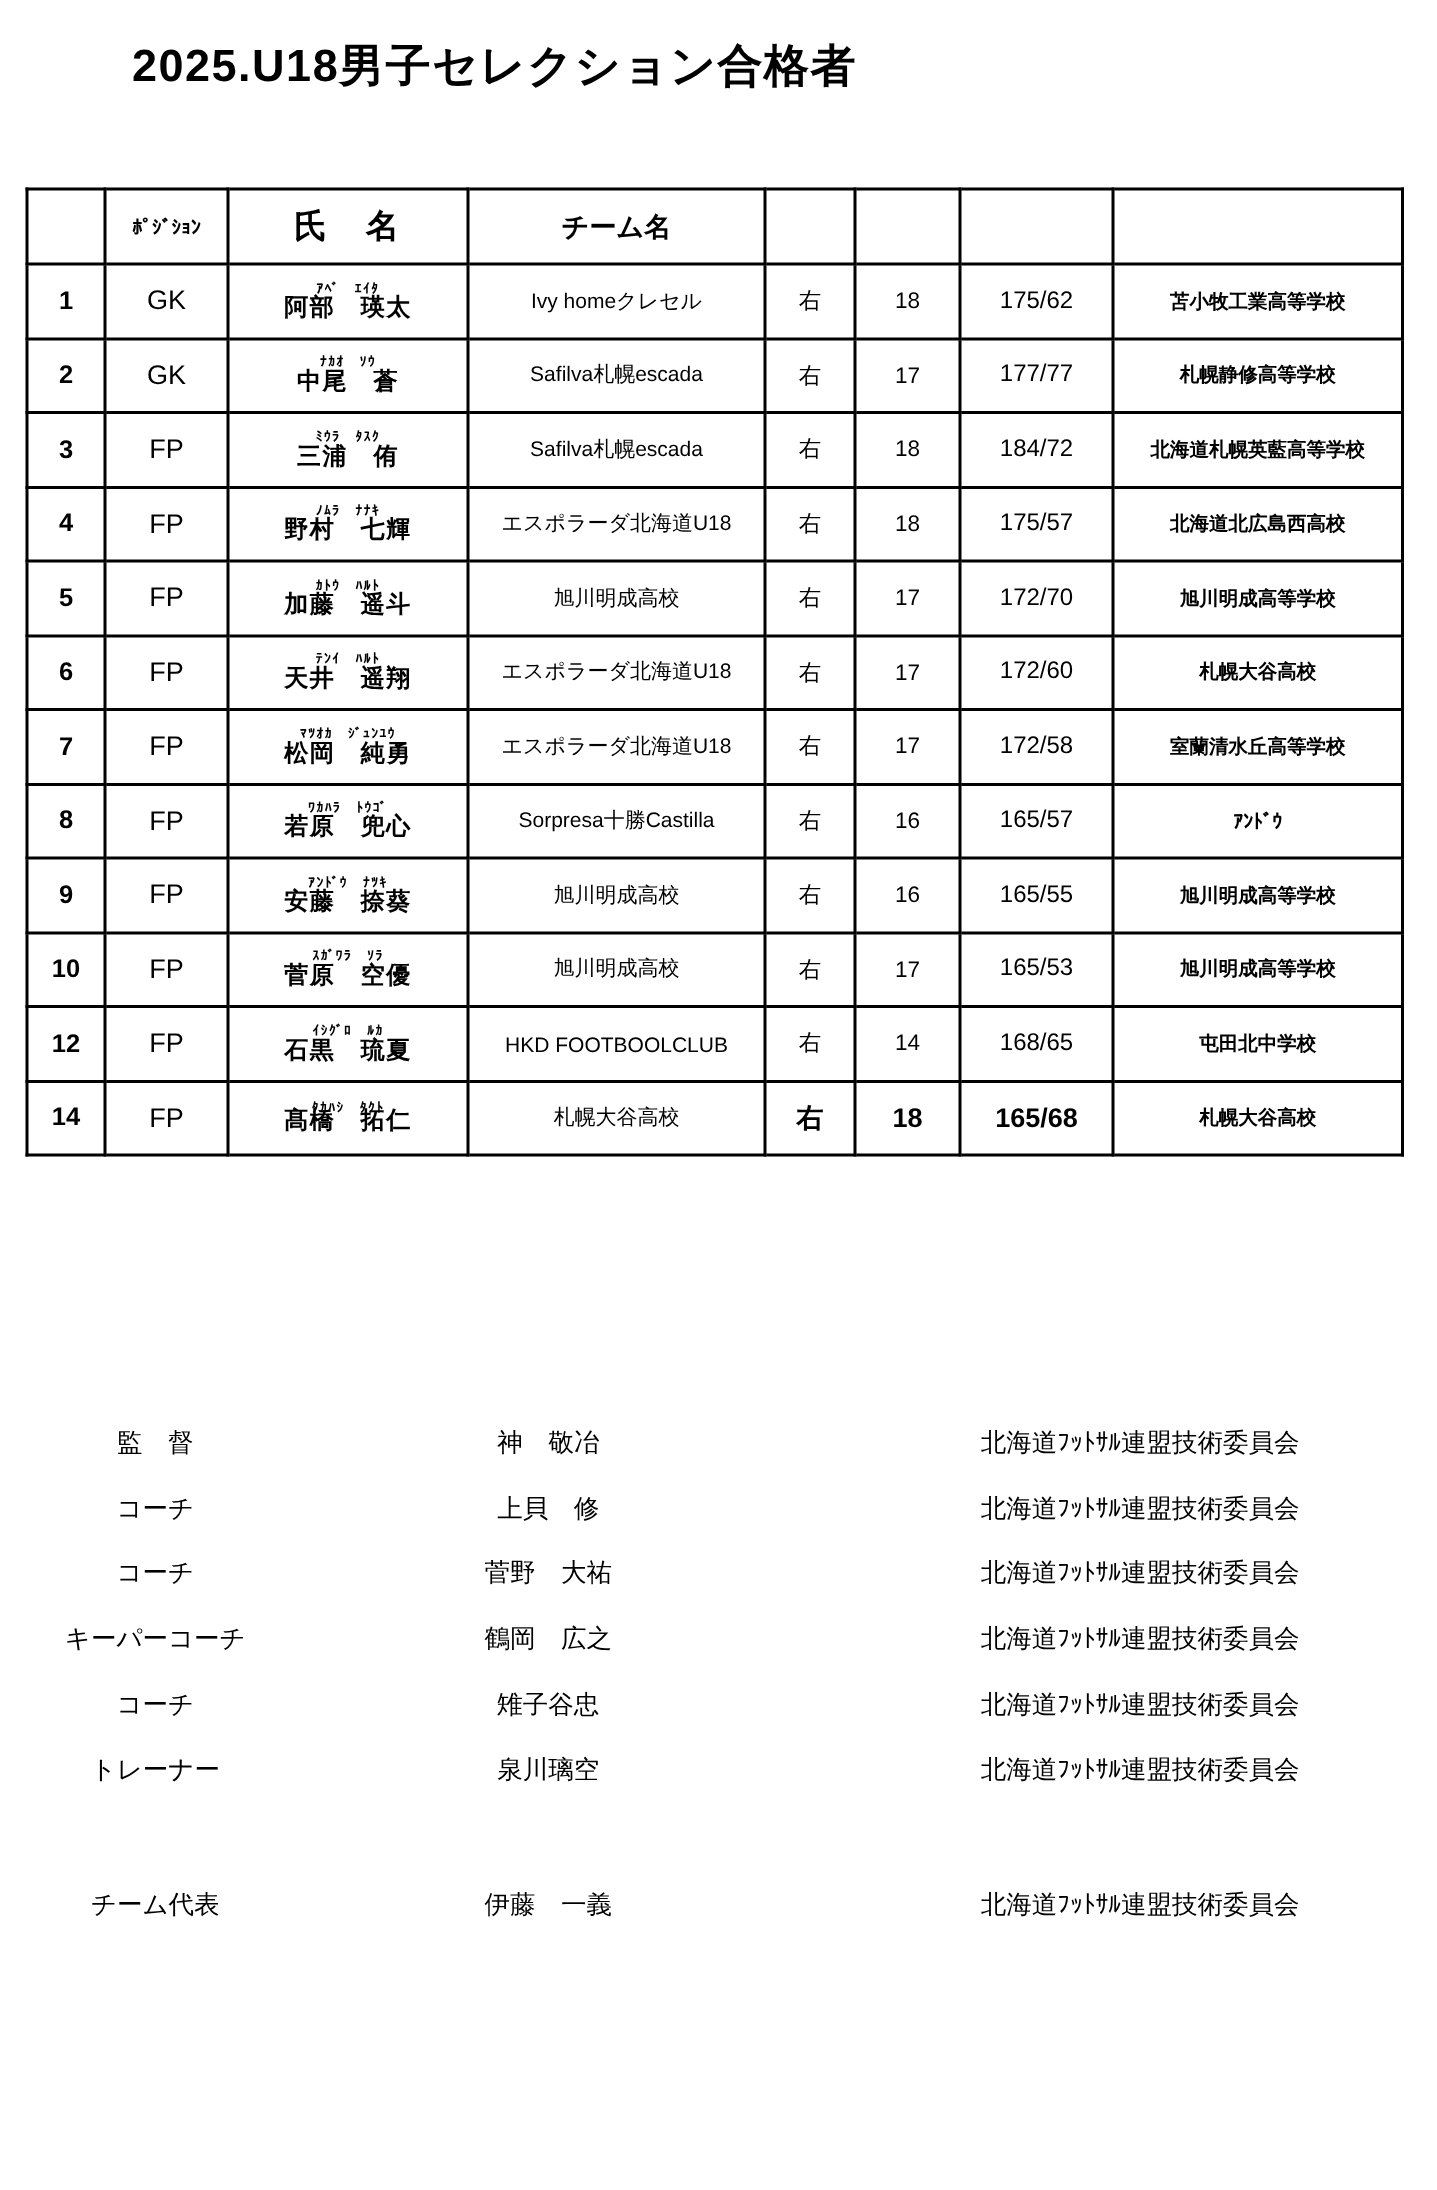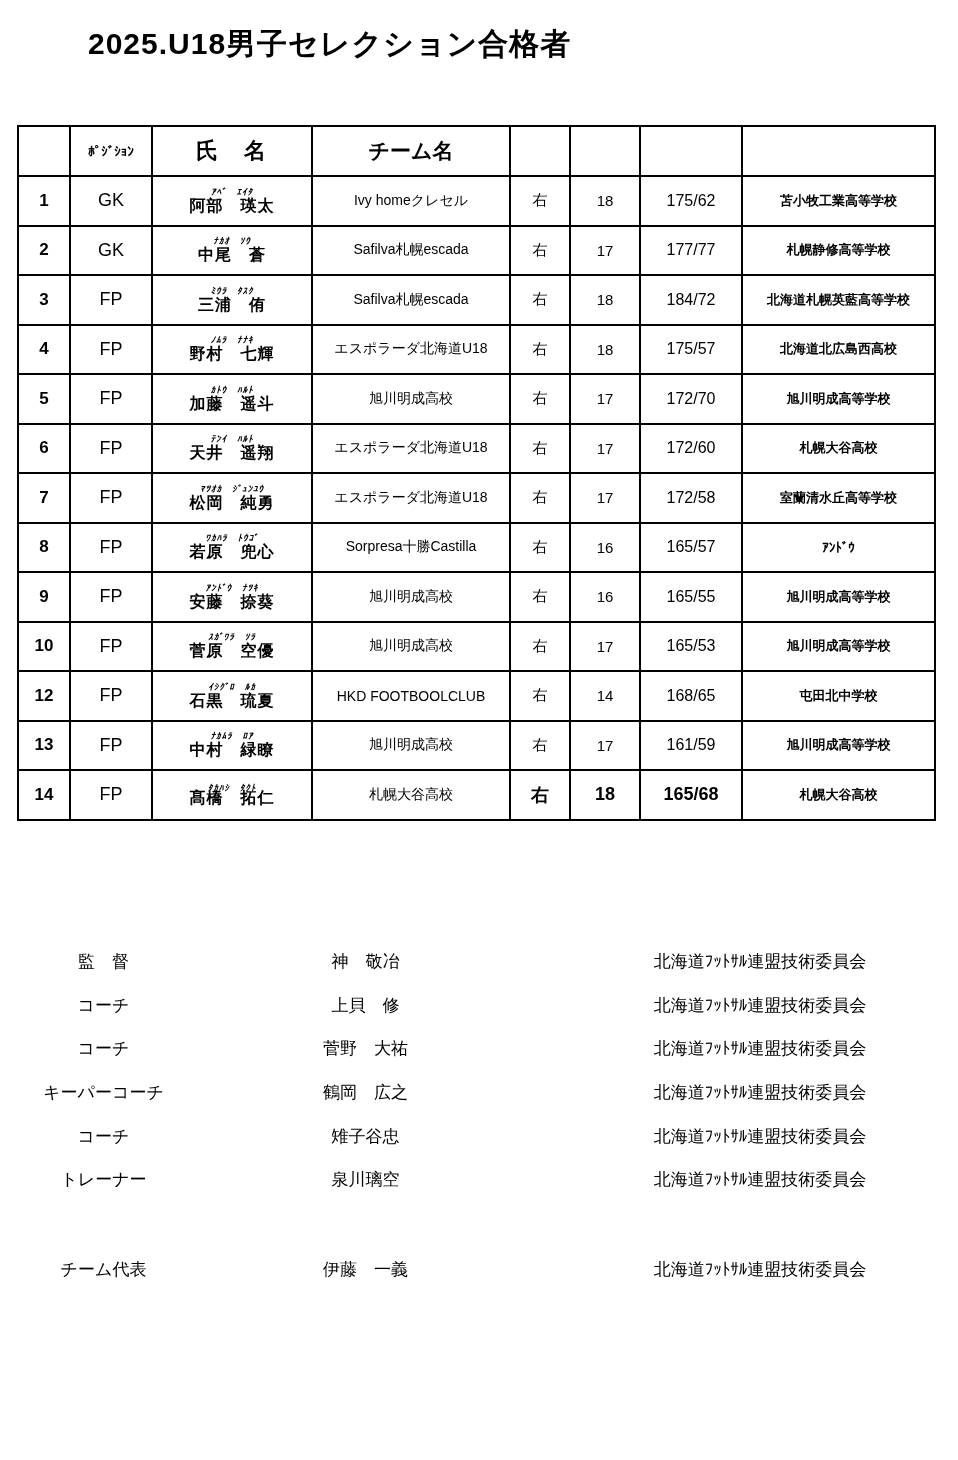--- a/index.html
+++ b/index.html
@@ -28,26 +28,26 @@
     border: 2px solid #000;
     text-align: center; vertical-align: middle;
     overflow: hidden; white-space: nowrap;
     padding: 0;
   }
   tr.hdr { height: 50px; }
   tr.player { height: 49.5px; }
 
   .h-pos  { font-size: 13px; font-weight: bold; }
   .h-name { font-size: 22px; font-weight: bold; letter-spacing: 2px; }
-  .h-team { font-size: 21px; font-weight: bold; }
+  .h-team { font-size: 18px; font-weight: bold; }
 
   td.c-no     { font-size: 17px; font-weight: bold; }
   td.c-pos    { font-size: 18px; font-weight: normal; }
   td.c-name   { line-height: 1; }
-  td.c-name .furi  { font-size: 9px; font-weight: bold; letter-spacing: 1px; margin-bottom: 1px; font-style: italic; }
+  td.c-name .furi  { font-size: 9px; font-weight: bold; letter-spacing: 1px; margin-bottom: 1px; }
   td.c-name .kanji { font-size: 16px; font-weight: bold; letter-spacing: 1px; }
   td.c-team   { font-size: 14px; font-weight: 500; }
   td.c-foot   { font-size: 15px; }
   td.c-age    { font-size: 15px; }
   td.c-hw     { font-size: 16px; }
   td.c-school { font-size: 13px; font-weight: bold; }
 
   tr.player.bold td.c-foot,
   tr.player.bold td.c-age,
   tr.player.bold td.c-hw { font-size: 18px; font-weight: bold; }
@@ -242,33 +242,20 @@
             <div class="furi">ｲｼｸﾞﾛ　ﾙｶ</div>
             <div class="kanji">石黒　琉夏</div>
           </td>
           <td class="c-team">HKD FOOTBOOLCLUB</td>
           <td class="c-foot">右</td>
           <td class="c-age">14</td>
           <td class="c-hw">168/65</td>
           <td class="c-school">屯田北中学校</td>
         </tr>
 
-        <tr class="player">
-          <td class="c-no">13</td>
-          <td class="c-pos">FP</td>
-          <td class="c-name">
-            <div class="furi">ﾅｶﾑﾗ　ﾛｱ</div>
-            <div class="kanji">中村　緑瞭</div>
-          </td>
-          <td class="c-team">旭川明成高校</td>
-          <td class="c-foot">右</td>
-          <td class="c-age">17</td>
-          <td class="c-hw">161/59</td>
-          <td class="c-school">旭川明成高等学校</td>
-        </tr>
 
         <tr class="player bold">
           <td class="c-no">14</td>
           <td class="c-pos">FP</td>
           <td class="c-name">
             <div class="furi">ﾀｶﾊｼ　ﾀｸﾄ</div>
             <div class="kanji">髙橋　拓仁</div>
           </td>
           <td class="c-team">札幌大谷高校</td>
           <td class="c-foot">右</td>

